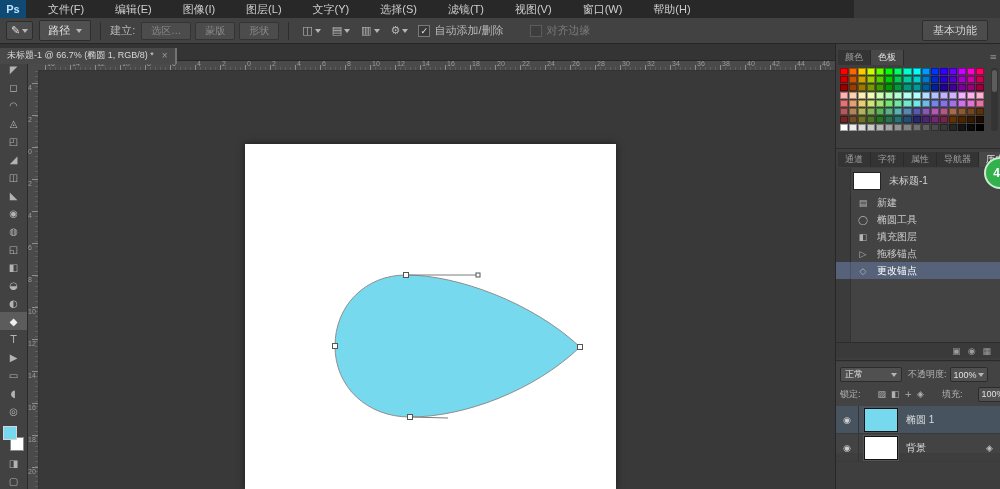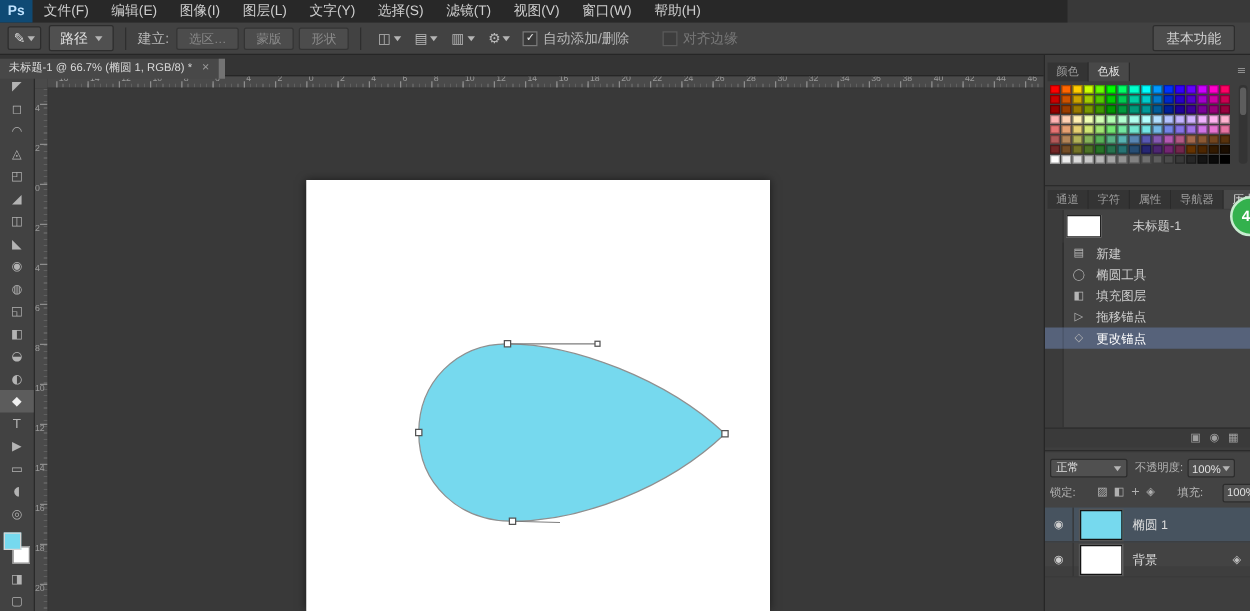--- a/index.html
+++ b/index.html
@@ -5,21 +5,21 @@
   html,body{margin:0;padding:0;background:#1b1b1b;}
   #app{position:relative;width:1000px;height:489px;overflow:hidden;background:#393939;
        font-family:"Liberation Sans","DejaVu Sans",sans-serif;color:#c9c9c9;-webkit-font-smoothing:antialiased;}
   .glyph{font-family:"DejaVu Sans",sans-serif;}
 
   
   .menubar{position:absolute;left:0;top:0;width:854px;height:18px;background:#282828;display:flex;align-items:center;z-index:30;}
   .ps-logo{width:26px;height:18px;background:#0f4a74;color:#bfe3ff;font-weight:bold;font-size:11px;
            display:flex;align-items:center;justify-content:center;}
   .menus{display:flex;height:18px;}
-  .menu-item{padding:0 9px;font-size:11px;line-height:18px;color:#cfcfcf;cursor:default;}
+  .menu-item{padding:0 9px;font-size:11px;line-height:18px;color:#cfcfcf;cursor:default;margin-left:13px;}
 
   
   .optionsbar{position:absolute;left:0;top:18px;width:1000px;height:26px;background:#424242;
               border-bottom:1px solid #262626;display:flex;align-items:center;gap:6px;padding:0 6px;box-sizing:border-box;z-index:29;}
   .opt-tool{display:flex;align-items:center;gap:2px;padding:2px 4px;border:1px solid #2d2d2d;background:#4c4c4c;border-radius:2px;font-size:11px;color:#ddd;}
   .opt-select{display:flex;align-items:center;gap:6px;padding:2px 8px;border:1px solid #2d2d2d;background:#505050;border-radius:2px;font-size:11px;color:#e2e2e2;}
   .caret{width:0;height:0;border-left:3px solid transparent;border-right:3px solid transparent;border-top:4px solid #b5b5b5;display:inline-block;}
   .sep{width:1px;height:18px;background:#2e2e2e;margin:0 3px;}
   .opt-label{font-size:11px;color:#b8b8b8;}
   .opt-btns{display:flex;gap:4px;}
@@ -27,21 +27,21 @@
   .opt-icons{display:flex;gap:3px;}
   .opt-icon{display:flex;align-items:center;gap:2px;padding:1px 4px;font-size:11px;color:#b9b9b9;border-radius:2px;}
   .opt-check{display:flex;align-items:center;gap:4px;}
   .opt-check.disabled{opacity:.45;padding-left:21px;}
   .cbox{width:10px;height:10px;border:1px solid #7a7a7a;background:#393939;color:#e6e6e6;font-size:9px;line-height:10px;text-align:center;display:inline-block;}
   .workspace{margin-left:auto;margin-right:6px;background:#4c4c4c;border:1px solid #2d2d2d;border-radius:2px;
              padding:2px 10px;font-size:11px;color:#d0d0d0;}
 
   
   .tabbar{position:absolute;left:0;top:44px;width:835px;height:16px;background:#343434;border-bottom:1px solid #262626;z-index:25;}
-  .doc-tab{display:inline-flex;align-items:center;height:16px;background:#484848;border-right:5px solid #737373;
+  .doc-tab{display:inline-flex;align-items:center;height:16px;background:#484848;border-right:2px solid #737373;
            padding:0 7px;font-size:9px;color:#d8d8d8;max-width:260px;white-space:nowrap;}
   .tab-close{margin-left:8px;color:#9a9a9a;font-size:10px;line-height:10px;}
 
   
   .toolbar{position:absolute;left:0;top:60px;width:27px;height:429px;background:#424242;border-right:1px solid #2a2a2a;z-index:20;}
   .tools{display:flex;flex-direction:column;}
   .tool{width:27px;height:18px;display:flex;align-items:center;justify-content:center;font-size:10px;color:#b3b3b3;}
   .tool.selected{background:#5c5c5c;color:#f0f0f0;}
   .fgbg{position:relative;width:27px;height:30px;margin-top:4px;}
   .bgwell{position:absolute;left:10px;top:13px;width:12px;height:12px;background:#ffffff;border:1px solid #8a8a8a;}
@@ -82,21 +82,21 @@
   .sw-scroll{position:absolute;right:3px;top:24px;width:7px;height:63px;background:#343434;border-radius:3px;}
   .sw-thumb{position:absolute;left:1px;top:2px;width:5px;height:22px;background:#5d5d5d;border-radius:3px;}
   .divider{position:absolute;left:0;width:165px;height:1px;background:#2b2b2b;}
 
   .hist-tabs{top:108px;}
   .hist-list{position:absolute;left:0;top:124px;width:165px;height:174px;background:#434343;overflow:hidden;}
   .hist-gutter{position:absolute;left:0;top:0;width:14px;height:100%;background:#3b3b3b;border-right:1px solid #333;}
   .snap-row{position:absolute;left:0;top:2px;width:165px;height:22px;display:flex;align-items:center;}
   .snap-check{width:14px;flex:none;}
   .snap-thumb{width:26px;height:16px;background:#fff;border:1px solid #222;margin-left:3px;flex:none;}
-  .snap-label{font-size:10px;color:#d2d2d2;margin-left:25px;white-space:nowrap;}
+  .snap-label{font-size:10px;color:#d2d2d2;margin-left:8px;white-space:nowrap;}
   .hist-rows{position:absolute;left:0;top:26px;width:165px;display:flex;flex-direction:column;}
   .hist-row{height:17px;display:flex;align-items:center;}
   .hist-row.selected{background:#56627a;}
   .hist-check{width:14px;height:17px;flex:none;border-right:1px solid rgba(0,0,0,.15);}
   .hist-icon{width:16px;text-align:center;font-size:9px;color:#b5b5b5;margin-left:4px;flex:none;}
   .hist-label{font-size:10px;color:#cecece;margin-left:6px;white-space:nowrap;}
   .hist-row.selected .hist-label{color:#ffffff;}
   .hist-footer{position:absolute;left:0;top:298px;width:165px;height:16px;background:#3a3a3a;border-top:1px solid #2c2c2c;
                display:flex;justify-content:flex-end;align-items:center;gap:7px;padding-right:10px;box-sizing:border-box;}
   .hfi{font-size:9px;color:#9d9d9d;}

